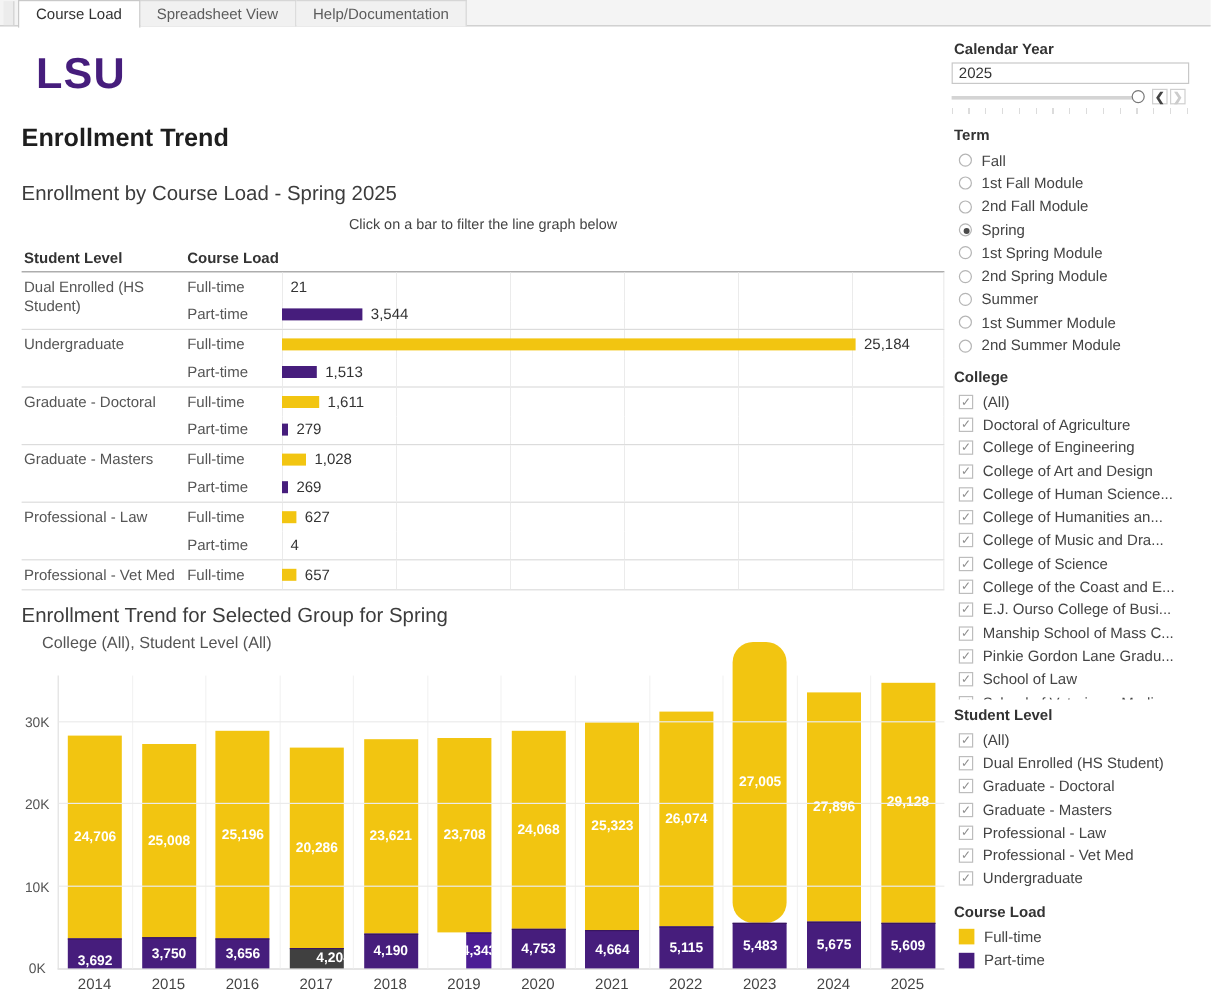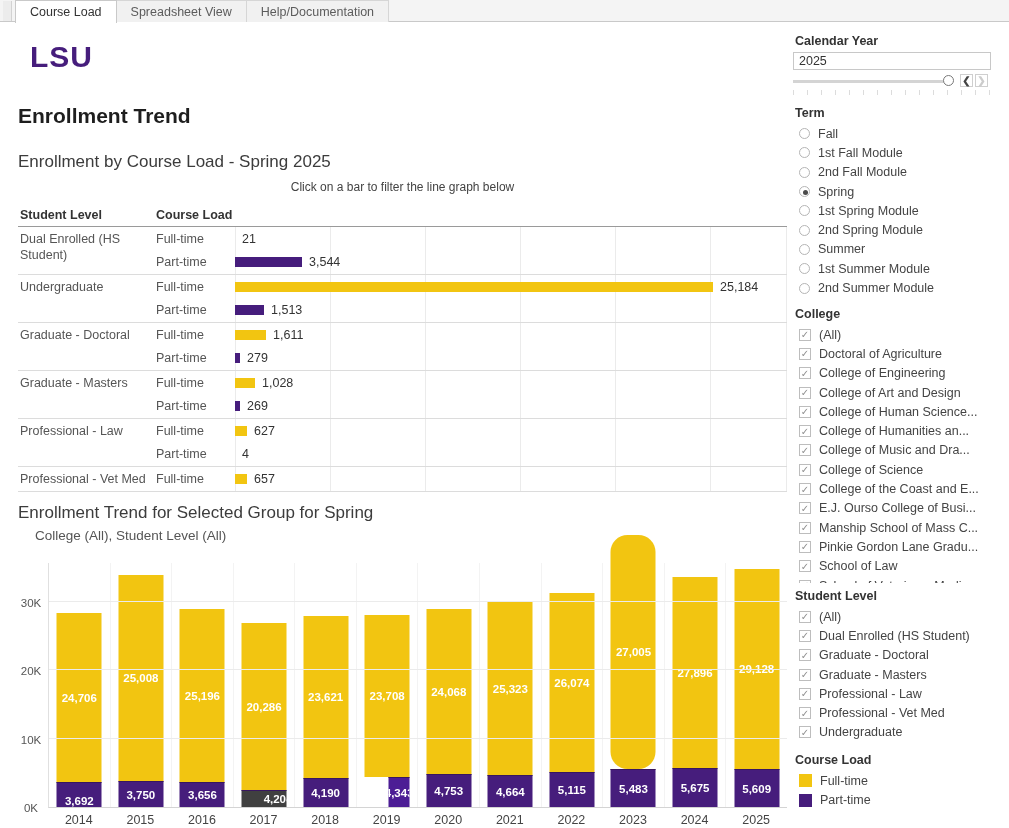--- a/index.html
+++ b/index.html
@@ -9,21 +9,21 @@
   
   .tabbar { position:absolute; left:0; top:0; width:1009px; height:22px; background:#f4f4f4; border-bottom:1px solid #c9c9c9; z-index:5; }
   .tab-handle { position:absolute; left:3px; top:1px; width:9px; height:20px; background:#ececec; border-right:1px solid #d2d2d2; }
   .tabs-wrap { position:absolute; left:15px; top:0; height:22px; display:flex; }
   .tab { height:22px; padding:0 14px; display:flex; align-items:center; font-size:12.5px; color:#5c5c5c; background:#f1f1f1; border:1px solid #d6d6d6; border-bottom:none; cursor:pointer; }
   .tab + .tab { border-left:none; }
   .tab.active { background:#fff; color:#333; border-color:#c9c9c9; height:23px; position:relative; z-index:6; }
 
   
   .main { position:absolute; left:0; top:22px; width:790px; height:806px; }
-  .logo { position:absolute; left:30px; top:18px; font-size:30px; font-weight:800; color:#461D7C; letter-spacing:1px; }
+  .logo { position:absolute; left:30px; top:18px; font-size:36px; font-weight:800; color:#461D7C; letter-spacing:1px; }
   .page-title { position:absolute; left:18px; top:82px; font-size:21px; font-weight:600; color:#1e1e1e; }
   .cl-title { position:absolute; left:18px; top:130px; font-size:17px; color:#3c3c3c; }
   .cl-subtitle { position:absolute; left:18px; top:158px; width:769px; text-align:center; font-size:12px; color:#434343; }
 
   
   .cl-table { position:absolute; left:18px; top:186px; width:769px; }
   .cl-head { display:flex; padding-bottom:4px; border-bottom:1px solid #9a9a9a; }
   .cl-h1 { width:138px; font-size:12.5px; font-weight:700; color:#333; padding-left:2px; }
   .cl-h2 { flex:1; font-size:12.5px; font-weight:700; color:#333; }
   .cl-group { position:relative; border-bottom:1px solid #dcdcdc; padding-left:138px; }
@@ -207,21 +207,21 @@
               <div class="seg seg-ft" style="height: 169px; background: rgb(242, 197, 17);">
                 <span>24,706</span>
               </div>
               <div class="seg seg-pt" style="height: 25px; background: rgb(70, 29, 124); align-items: flex-end;">
                 <span>3,692</span>
               </div>
             </div>
           </div>
           <div class="tcol">
             <div class="tbar">
-              <div class="seg seg-ft" style="height: 206px; background: rgb(242, 197, 17);">
+              <div class="seg seg-ft" style="height: 161px; background: rgb(242, 197, 17);">
                 <span>25,008</span>
               </div>
               <div class="seg seg-pt" style="height: 26px; background: rgb(70, 29, 124);">
                 <span>3,750</span>
               </div>
             </div>
           </div>
           <div class="tcol">
             <div class="tbar">
               <div class="seg seg-ft" style="height: 173px; background: rgb(242, 197, 17);">

